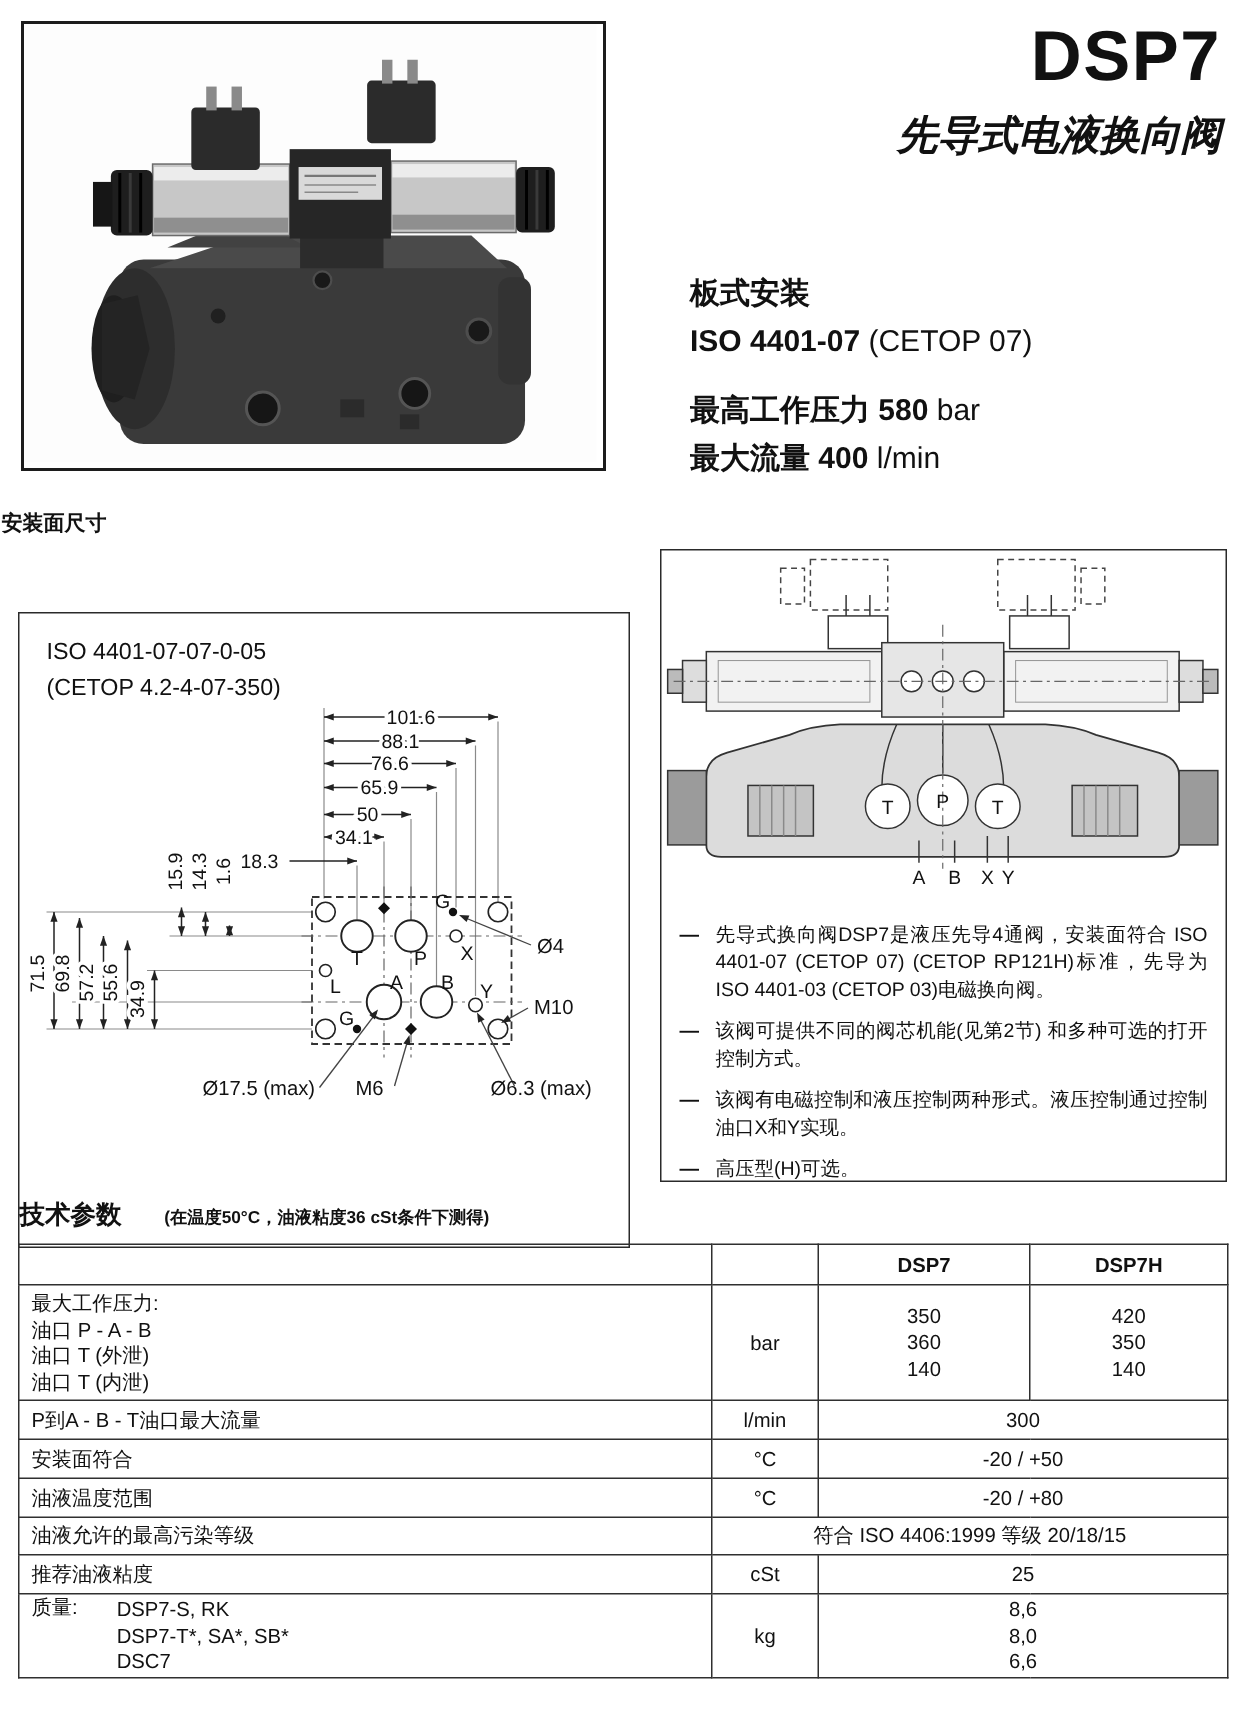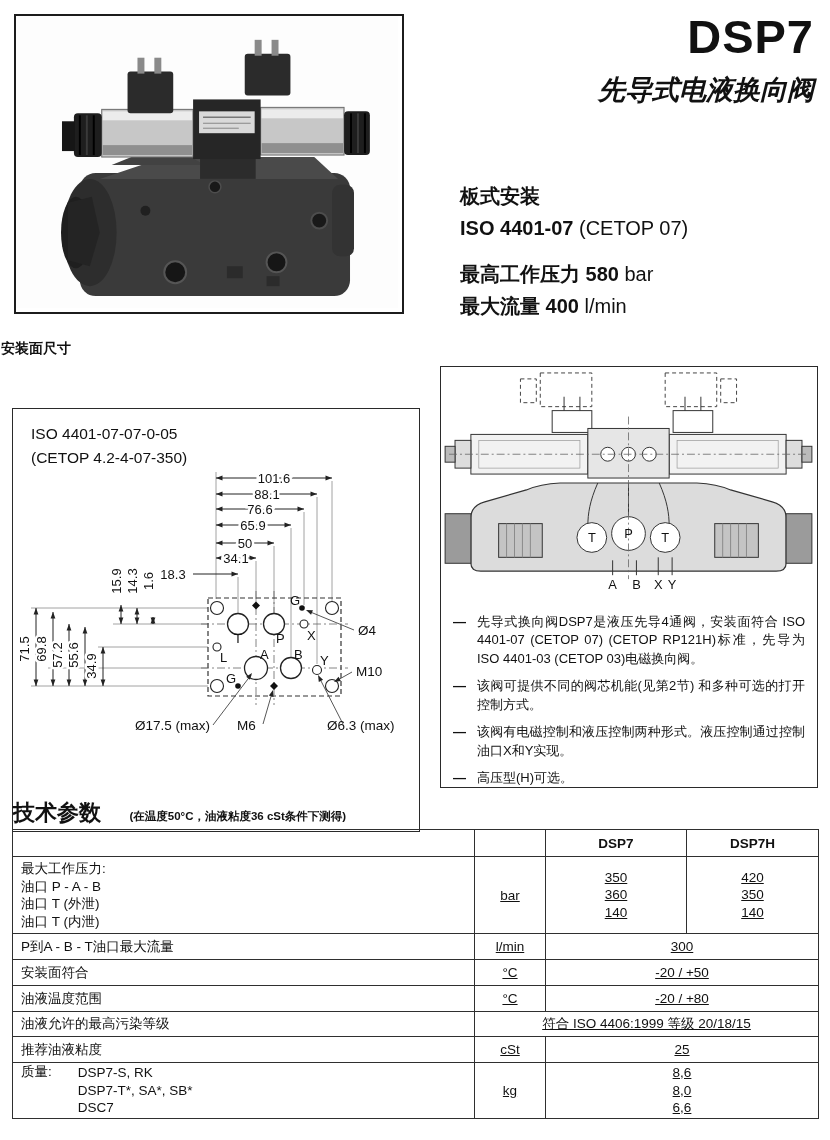--- a/index.html
+++ b/index.html
@@ -23,28 +23,28 @@
               border:1.5px solid #2a2a2a;margin-top:42px; }
   .desc-box { position:absolute; left:440px; top:366px; width:378px; height:422px;
               border:1.5px solid #2a2a2a; box-sizing:border-box; }
 
   .bullets { margin:14px 12px 0 12px; padding:0; list-style:none; }
   .bullets li { display:flex; gap:9px; font-size:13px; line-height:1.42; margin-bottom:9px;
                 text-align:justify; }
   .bullets .dash { flex:0 0 15px; font-weight:bold; }
 
   .tech-heading { position:absolute; left:13px; top:798px; }
-  .tech-heading .h { font-size:22px; font-weight:bold; }
+  .tech-heading .h { font-size:17px; font-weight:bold; }
   .tech-heading .n { font-size:11.5px; font-weight:bold;padding-left:24px; }
 
   table.specs { position:absolute; left:12px; top:829px; width:806px;
                 border-collapse:collapse; table-layout:fixed; }
   table.specs td { border:1px solid #2f2f2f; font-size:13.5px; padding:1px 8px;
                    vertical-align:middle; }
-  td.c { text-align:center; padding:1px 2px;text-decoration:underline; }
+  td.c { text-align:center; padding:1px 2px; }
   td.hd { font-weight:bold; text-align:center; }
   .ml { line-height:17.5px; }
   .mass-cell { display:flex; gap:26px; line-height:16.5px; }
 
   
   .dl { stroke:#222; stroke-width:1; fill:none; }
   .ext { stroke:#8a8a8a; stroke-width:0.8; fill:none; }
   .cl { stroke:#666; stroke-width:0.8; fill:none; stroke-dasharray:8 3 2 3; }
   .ldr { stroke:#444; stroke-width:0.9; fill:none; }
   .hole { stroke:#222; stroke-width:1.3; fill:#fff; }

